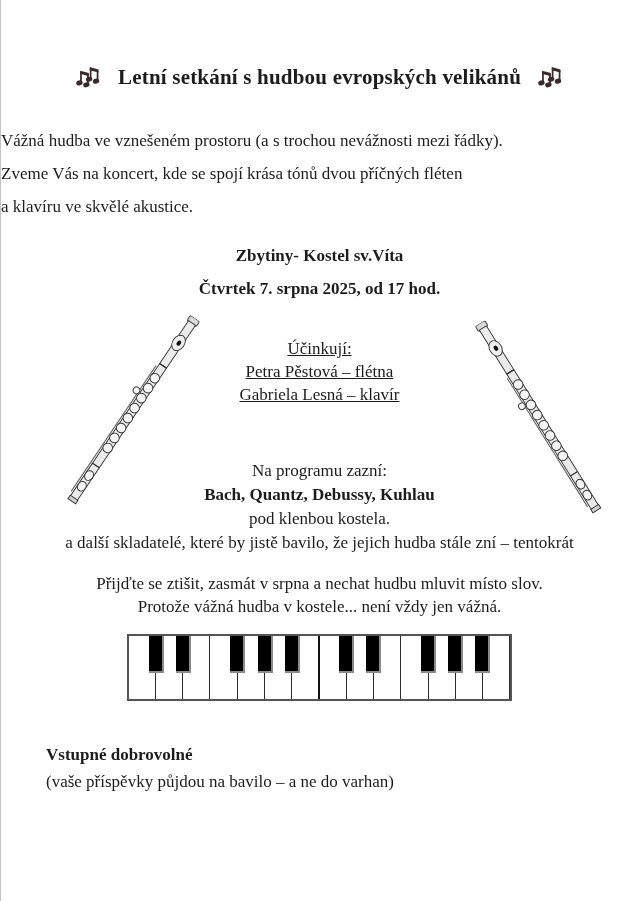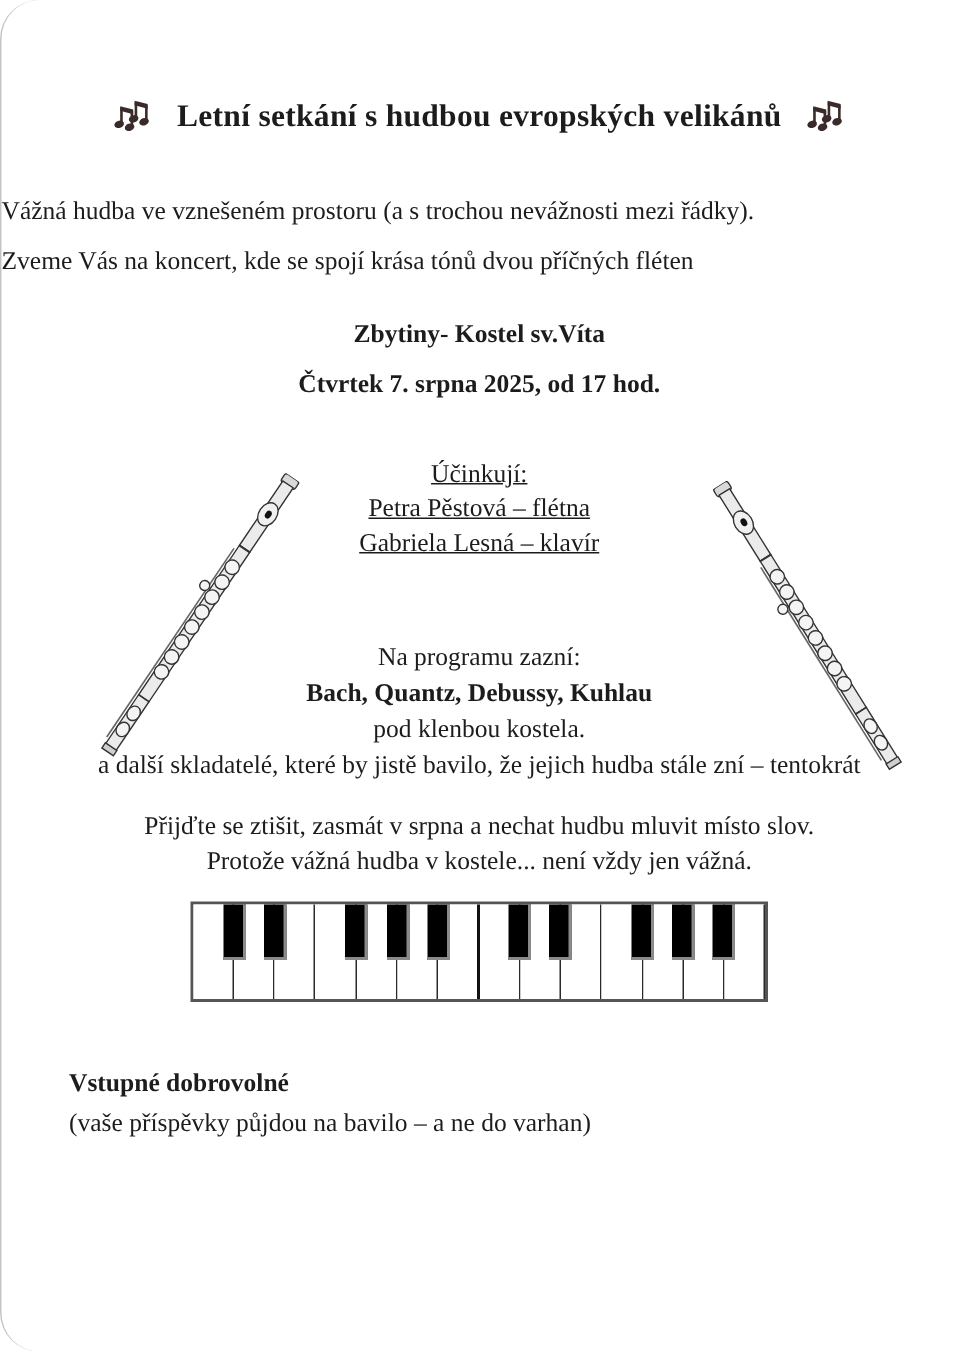--- a/index.html
+++ b/index.html
@@ -5,21 +5,20 @@
   html,body { margin:0; padding:0; background:#ffffff; }
   .page {
     position:relative;
     width:638px; height:901px;
     background:#fff;
     border-left:1px solid #c4c4c4;
     box-sizing:border-box;
     font-family:"Liberation Serif", serif;
     color:var(--text-color, #1c1c1c);
     overflow:hidden;
-    border-radius:26px;
   }
   .title-row {
     display:flex; justify-content:center; align-items:center;
     gap:16px; padding-top:63px;
   }
   .page-title {
     margin:0; font-size:21px; font-weight:bold; line-height:28px;
     letter-spacing:0.2px;
   }
   .notes-icon svg { width:27px; height:25px; display:block; }
@@ -120,20 +119,21 @@
     <span class="notes-icon">
       <svg viewBox="0 0 28 24">
           <use href="#noteGlyph"></use>
         </svg>
     </span>
   </div>
 
   <div class="intro">
     <div class="line">Vážná hudba ve vznešeném prostoru (a s trochou nevážnosti mezi řádky).</div>
     <div class="line">Zveme Vás na koncert, kde se spojí krása tónů dvou příčných fléten</div>
+    <div class="line">a klavíru ve skvělé akustice.</div>
   </div>
 
   <div class="venue">
     <div class="line">Zbytiny- Kostel sv.Víta</div>
     <div class="line">Čtvrtek 7. srpna 2025, od 17 hod.</div>
   </div>
 
   <div class="flute flute-left">
     <svg viewBox="0 0 240 26">
         <use href="#fluteShape"></use>

